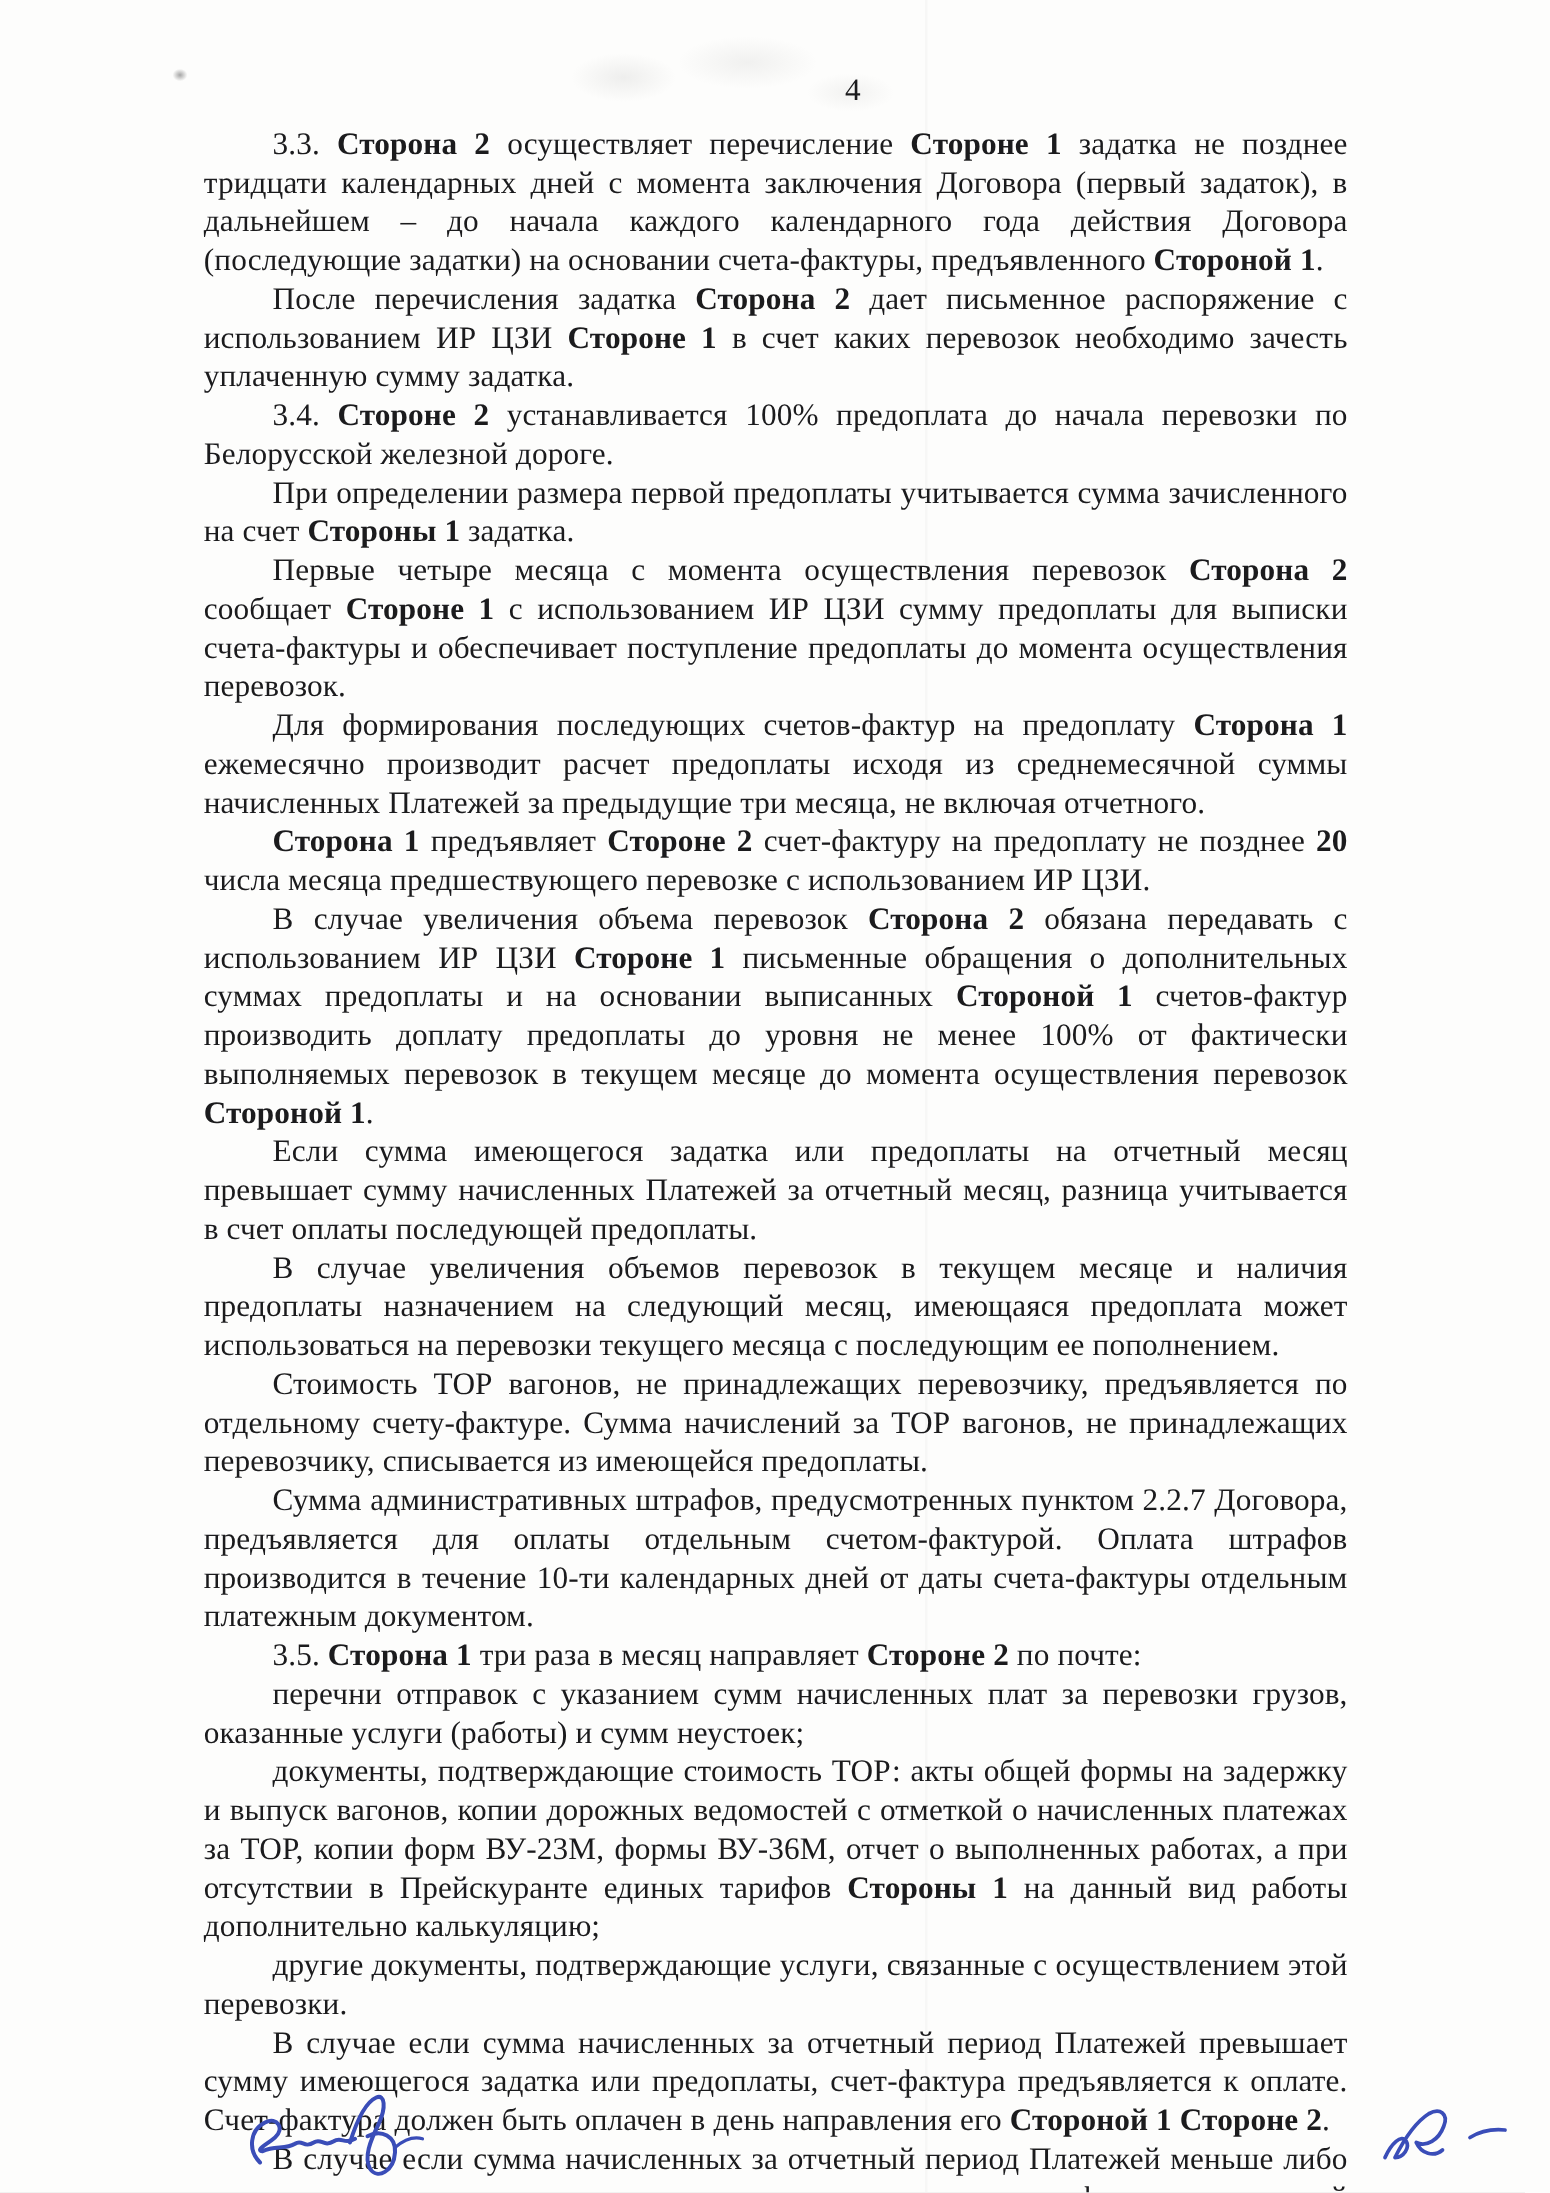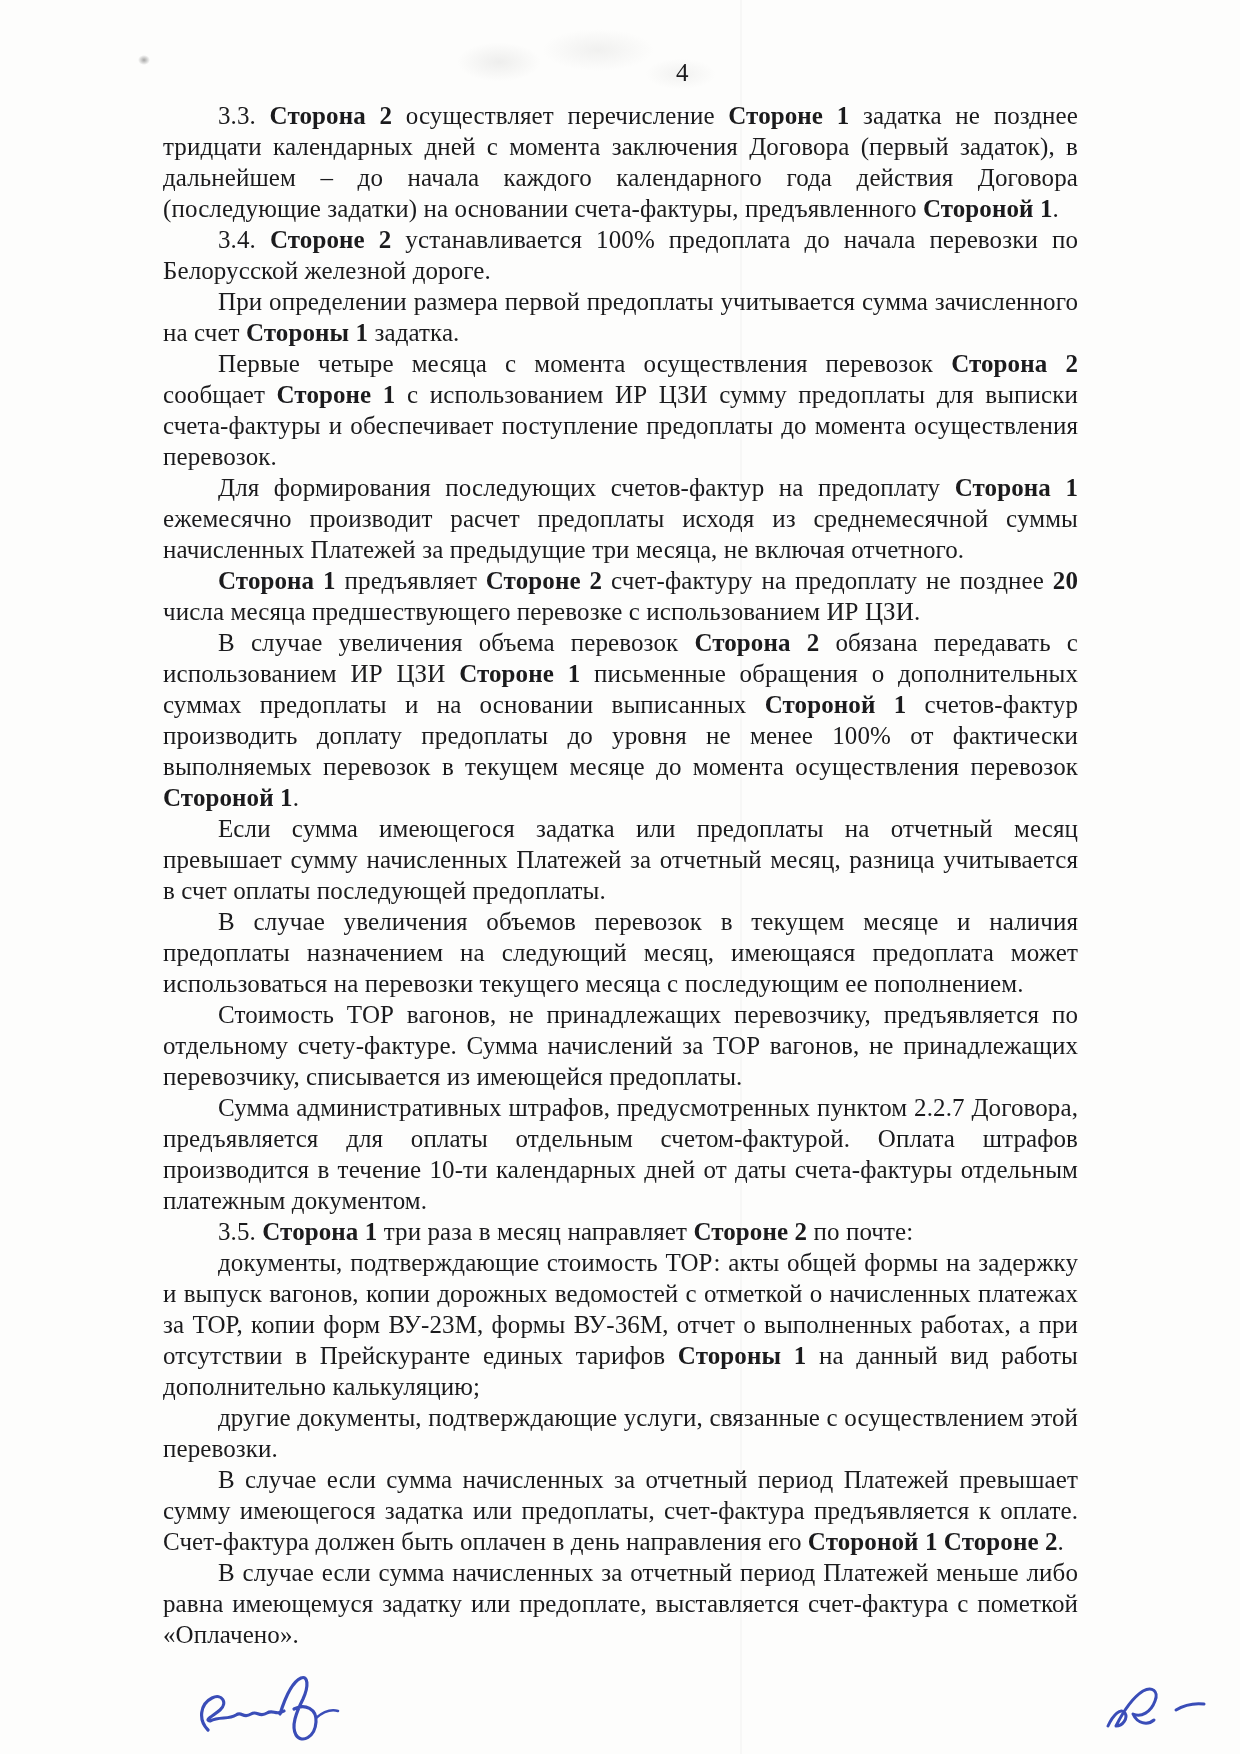--- a/index.html
+++ b/index.html
@@ -52,31 +52,33 @@
 <div class="page">
 
   <div class="smudge smudge-top"></div>
   <div class="smudge smudge-speck"></div>
   <div class="smudge scan-seam"></div>
 
   <div class="page-number">4</div>
 
   <div class="body-text">
       <p class="para"><span>3.3. </span><span class="bold">Сторона&nbsp;2</span><span> осуществляет перечисление </span><span class="bold">Стороне&nbsp;1</span><span> задатка не позднее тридцати календарных дней с момента заключения Договора (первый задаток), в дальнейшем – до начала каждого календарного года действия Договора (последующие задатки) на основании счета-фактуры, предъявленного </span><span class="bold">Стороной&nbsp;1</span><span>.</span></p>
+      <p class="para"><span>После перечисления задатка </span><span class="bold">Сторона&nbsp;2</span><span> дает письменное распоряжение с использованием ИР ЦЗИ </span><span class="bold">Стороне&nbsp;1</span><span> в счет каких перевозок необходимо зачесть уплаченную сумму задатка.</span></p>
       <p class="para"><span>3.4. </span><span class="bold">Стороне&nbsp;2</span><span> устанавливается 100% предоплата до начала перевозки по Белорусской железной дороге.</span></p>
       <p class="para"><span>При определении размера первой предоплаты учитывается сумма зачисленного на счет </span><span class="bold">Стороны&nbsp;1</span><span> задатка.</span></p>
       <p class="para"><span>Первые четыре месяца с момента осуществления перевозок </span><span class="bold">Сторона&nbsp;2</span><span> сообщает </span><span class="bold">Стороне&nbsp;1</span><span> с использованием ИР ЦЗИ сумму предоплаты для выписки счета-фактуры и обеспечивает поступление предоплаты до момента осуществления перевозок.</span></p>
       <p class="para"><span>Для формирования последующих счетов-фактур на предоплату </span><span class="bold">Сторона&nbsp;1</span><span> ежемесячно производит расчет предоплаты исходя из среднемесячной суммы начисленных Платежей за предыдущие три месяца, не включая отчетного.</span></p>
       <p class="para"><span class="bold">Сторона&nbsp;1</span><span> предъявляет </span><span class="bold">Стороне&nbsp;2</span><span> счет-фактуру на предоплату не позднее </span><span class="bold">20</span><span> числа месяца предшествующего перевозке с использованием ИР ЦЗИ.</span></p>
       <p class="para"><span>В случае увеличения объема перевозок </span><span class="bold">Сторона&nbsp;2</span><span> обязана передавать с использованием ИР ЦЗИ </span><span class="bold">Стороне&nbsp;1</span><span> письменные обращения о дополнительных суммах предоплаты и на основании выписанных </span><span class="bold">Стороной&nbsp;1</span><span> счетов-фактур производить доплату предоплаты до уровня не менее 100% от фактически выполняемых перевозок в текущем месяце до момента осуществления перевозок </span><span class="bold">Стороной&nbsp;1</span><span>.</span></p>
       <p class="para"><span>Если сумма имеющегося задатка или предоплаты на отчетный месяц превышает сумму начисленных Платежей за отчетный месяц, разница учитывается в счет оплаты последующей предоплаты.</span></p>
       <p class="para"><span>В случае увеличения объемов перевозок в текущем месяце и наличия предоплаты назначением на следующий месяц, имеющаяся предоплата может использоваться на перевозки текущего месяца с последующим ее пополнением.</span></p>
       <p class="para"><span>Стоимость ТОР вагонов, не принадлежащих перевозчику, предъявляется по отдельному счету-фактуре. Сумма начислений за ТОР вагонов, не принадлежащих перевозчику, списывается из имеющейся предоплаты.</span></p>
       <p class="para"><span>Сумма административных штрафов, предусмотренных пунктом 2.2.7 Договора, предъявляется для оплаты отдельным счетом-фактурой. Оплата штрафов производится в течение 10-ти календарных дней от даты счета-фактуры отдельным платежным документом.</span></p>
       <p class="para"><span>3.5. </span><span class="bold">Сторона&nbsp;1</span><span> три раза в месяц направляет </span><span class="bold">Стороне&nbsp;2</span><span> по почте:</span></p>
+      <p class="para"><span>перечни отправок с указанием сумм начисленных плат за перевозки грузов, оказанные услуги (работы) и сумм неустоек;</span></p>
       <p class="para"><span>документы, подтверждающие стоимость ТОР: акты общей формы на задержку и выпуск вагонов, копии дорожных ведомостей с отметкой о начисленных платежах за ТОР, копии форм ВУ-23М, формы ВУ-36М, отчет о выполненных работах, а при отсутствии в Прейскуранте единых тарифов </span><span class="bold">Стороны&nbsp;1</span><span> на данный вид работы дополнительно калькуляцию;</span></p>
       <p class="para"><span>другие документы, подтверждающие услуги, связанные с осуществлением этой перевозки.</span></p>
       <p class="para"><span>В случае если сумма начисленных за отчетный период Платежей превышает сумму имеющегося задатка или предоплаты, счет-фактура предъявляется к оплате. Счет-фактура должен быть оплачен в день направления его </span><span class="bold">Стороной&nbsp;1 Стороне&nbsp;2</span><span>.</span></p>
       <p class="para"><span>В случае если сумма начисленных за отчетный период Платежей меньше либо равна имеющемуся задатку или предоплате, выставляется счет-фактура с пометкой «Оплачено».</span></p>
     </div>
 
   <svg class="sig sig-left" viewBox="0 0 155 88" aria-hidden="true">
     <path stroke-width="3.2" d="M16,64 C6,54 8,38 20,32 C30,27 36,37 28,44 C21,50 12,54 18,55 C28,50 36,54 44,49 C50,45 51,53 59,48 C65,44 67,52 75,47 C81,43 84,50 92,45"></path>
     <path stroke-width="3.2" d="M88,48 C93,32 100,16 109,12 C116,9 117,20 111,33 C104,47 99,60 104,69 C110,78 123,71 124,56 C125,43 113,37 102,43"></path>
     <path stroke-width="2.6" d="M124,52 C131,46 139,43 146,45"></path>

